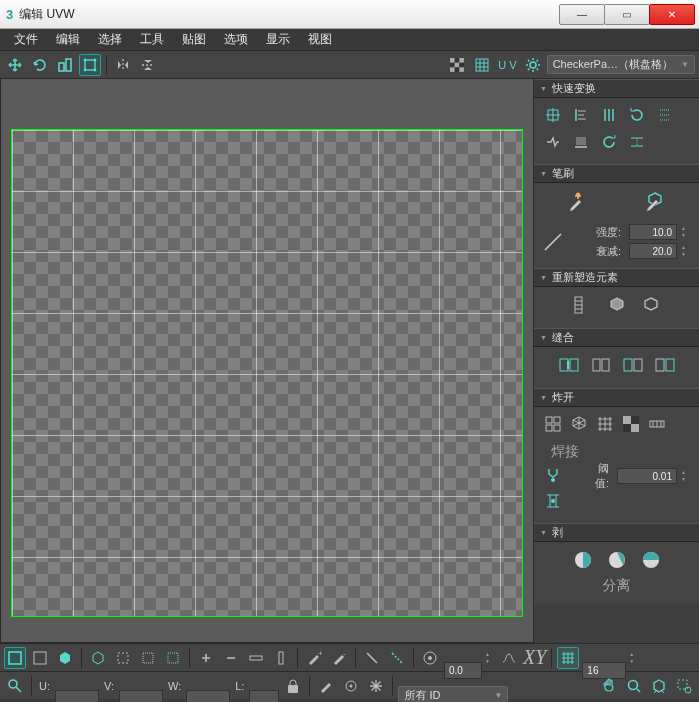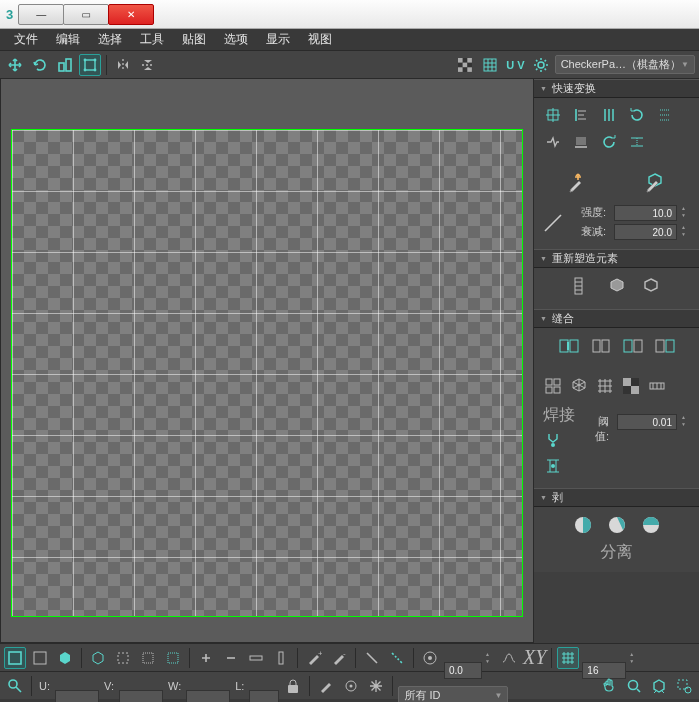--- a/index.html
+++ b/index.html
@@ -46,25 +46,25 @@
   }
   .tool-icon {
     width:22px; height:22px;
     display:flex; align-items:center; justify-content:center;
     font-size:13px; color:#c0c0c0;
     border:1px solid transparent; border-radius:2px;
   }
   .tool-icon.active { background:#355; border-color:#2aa19a; color:#5ad6cc; }
   .tool-icon.teal { color:#5ad6cc; }
   .toolbar-spacer { flex:1; }
-  .uv-label { color:#5ad6cc; font-size:11px; font-weight:bold; padding:0 2px; }
+  .uv-label { color:#5ad6cc; font-size:11px; font-weight:normal; padding:0 2px; }
   .dropdown {
     height:19px; background:#555; border:1px solid #666; border-radius:2px;
     padding:0 5px; display:flex; align-items:center; min-width:106px;
-    color:#ddd; font-size:11px;
+    color:#ddd; font-size:11px;gap:8px;
   }
   .dropdown .caret { margin-left:auto; font-size:8px; color:#999; }
   
   .main { display:flex; height:564px; }
   .viewport-area {
     flex:1; position:relative; background:#5b5b5b;
     border:1px solid #2a2a2a; border-top:none; border-right:none;
   }
   .viewport {
     position:absolute; left:10px; right:10px; top:50px; bottom:25px;
@@ -100,29 +100,29 @@
   .rollout-body {
     padding:6px 8px; background:#444;
   }
   .icon-row { display:flex; gap:6px; flex-wrap:wrap; justify-content:flex-start; margin-bottom:5px; }
   .panel-icon {
     width:22px; height:22px; display:flex; align-items:center; justify-content:center;
     font-size:13px; color:#c0c0c0; border-radius:2px;
   }
   .panel-icon.teal { color:#5ad6cc; }
   .panel-icon.big { width:28px; height:24px; font-size:16px; }
-  .spinner-row { display:flex; align-items:flex-start; gap:4px; margin:3px 0; font-size:11px; color:#ccc; }
+  .spinner-row { display:flex; align-items:center; gap:4px; margin:3px 0; font-size:11px; color:#ccc; }
   .spinner-row .label { flex:1; text-align:right; padding-right:4px; }
   .spinner {
-    width:63px; height:16px; background:#555; border:1px solid #333;
+    width:48px; height:16px; background:#555; border:1px solid #333;
     color:#eee; display:flex; align-items:center; padding:0 4px; font-size:10px;
     justify-content:flex-end;
   }
   .spinner-arrows { width:10px; display:flex; flex-direction:column; font-size:5px; line-height:7px; color:#999; }
-  .subhead { font-size:16px; color:#aaa; margin:3px 1px; }
+  .subhead { font-size:14px; color:#aaa; margin:3px 9px; }
   
   .toolbar-bottom {
     height:28px; background:#444; display:flex; align-items:center;
     padding:0 4px; gap:3px; border-top:1px solid #2a2a2a;
   }
   .toolbar-status {
     height:28px; background:#444; display:flex; align-items:center;
     padding:0 4px; gap:3px; border-top:1px solid #2a2a2a;
   }
   .vdivider { width:1px; height:20px; background:#2a2a2a; margin:0 2px; }
@@ -135,20 +135,21 @@
   .highlight-btn {
     background:#2aa19a33; border:1px solid #2aa19a; border-radius:2px;
   }
   svg { display:block; }
 </style>
 </head>
 <body>
 
 <div class="titlebar">
   <span class="app-icon">3</span>
+  <span class="title">编辑 UVW</span>
   <div class="winbtns">
     <div class="winbtn">—</div>
     <div class="winbtn">▭</div>
     <div class="winbtn close">✕</div>
   </div>
 </div>
 
 <div class="menubar">
   <span>文件</span>
   <span>编辑</span>
@@ -298,20 +299,21 @@
           </span>
         <span class="panel-icon teal">
             <svg width="16" height="16">
               <path d="M2 4h12M2 12h12" stroke="#5ad6cc"></path>
               <path d="M8 4v8" stroke="#5ad6cc" stroke-dasharray="1 1"></path>
             </svg>
           </span>
       </div>
     </div>
 
+    <div class="rollout-head">笔刷</div>
     <div class="rollout-body">
       <div class="icon-row" style="justify-content:space-around;">
         <span class="panel-icon big teal">
           <svg width="22" height="22">
               <g stroke="#f8b762" stroke-width="1.6" fill="none">
                 <path d="M11 3v6M8 6h6"></path>
                 <path d="M11 3l-2 2M11 3l2 2"></path>
               </g>
               <path d="M4 18l8 -8l2 2l-8 8l-3 1z" fill="#ccc" stroke="#888"></path>
             </svg>
@@ -390,20 +392,21 @@
           </span>
         <span class="panel-icon big teal">
             <svg width="22" height="20">
               <rect x="2" y="4" width="8" height="12" fill="none" stroke="#bbb"></rect>
               <rect x="12" y="4" width="8" height="12" fill="none" stroke="#5ad6cc"></rect>
             </svg>
           </span>
       </div>
     </div>
 
+    <div class="rollout-head">炸开</div>
     <div class="rollout-body">
       <div class="icon-row" style="gap:4px;">
         <span class="panel-icon">
             <svg width="18" height="18">
               <rect x="2" y="2" width="6" height="6" stroke="#bbb" fill="none"></rect>
               <rect x="10" y="2" width="6" height="6" stroke="#bbb" fill="none"></rect>
               <rect x="2" y="10" width="6" height="6" stroke="#bbb" fill="none"></rect>
               <rect x="10" y="10" width="6" height="6" stroke="#bbb" fill="none"></rect>
             </svg>
           </span>
@@ -445,21 +448,21 @@
             <span class="panel-icon teal">
                 <svg width="18" height="18">
                   <path d="M3 3h12M3 15h12" stroke="#5ad6cc"></path>
                   <path d="M6 3v12M12 3v12" stroke="#5ad6cc"></path>
                   <circle cx="9" cy="9" r="2" fill="#5ad6cc"></circle>
                 </svg>
               </span>
           </div>
         </div>
         <div style="flex:1;">
-          <div class="spinner-row" style="margin-top:12px;">
+          <div class="spinner-row" style="margin-top:21px;">
             <span class="label">阈值:</span>
             <div class="spinner" style="width:60px;">0.01</div>
             <div class="spinner-arrows">▲<br>▼</div>
           </div>
         </div>
       </div>
     </div>
 
     <div class="rollout-head">剥</div>
     <div class="rollout-body">

